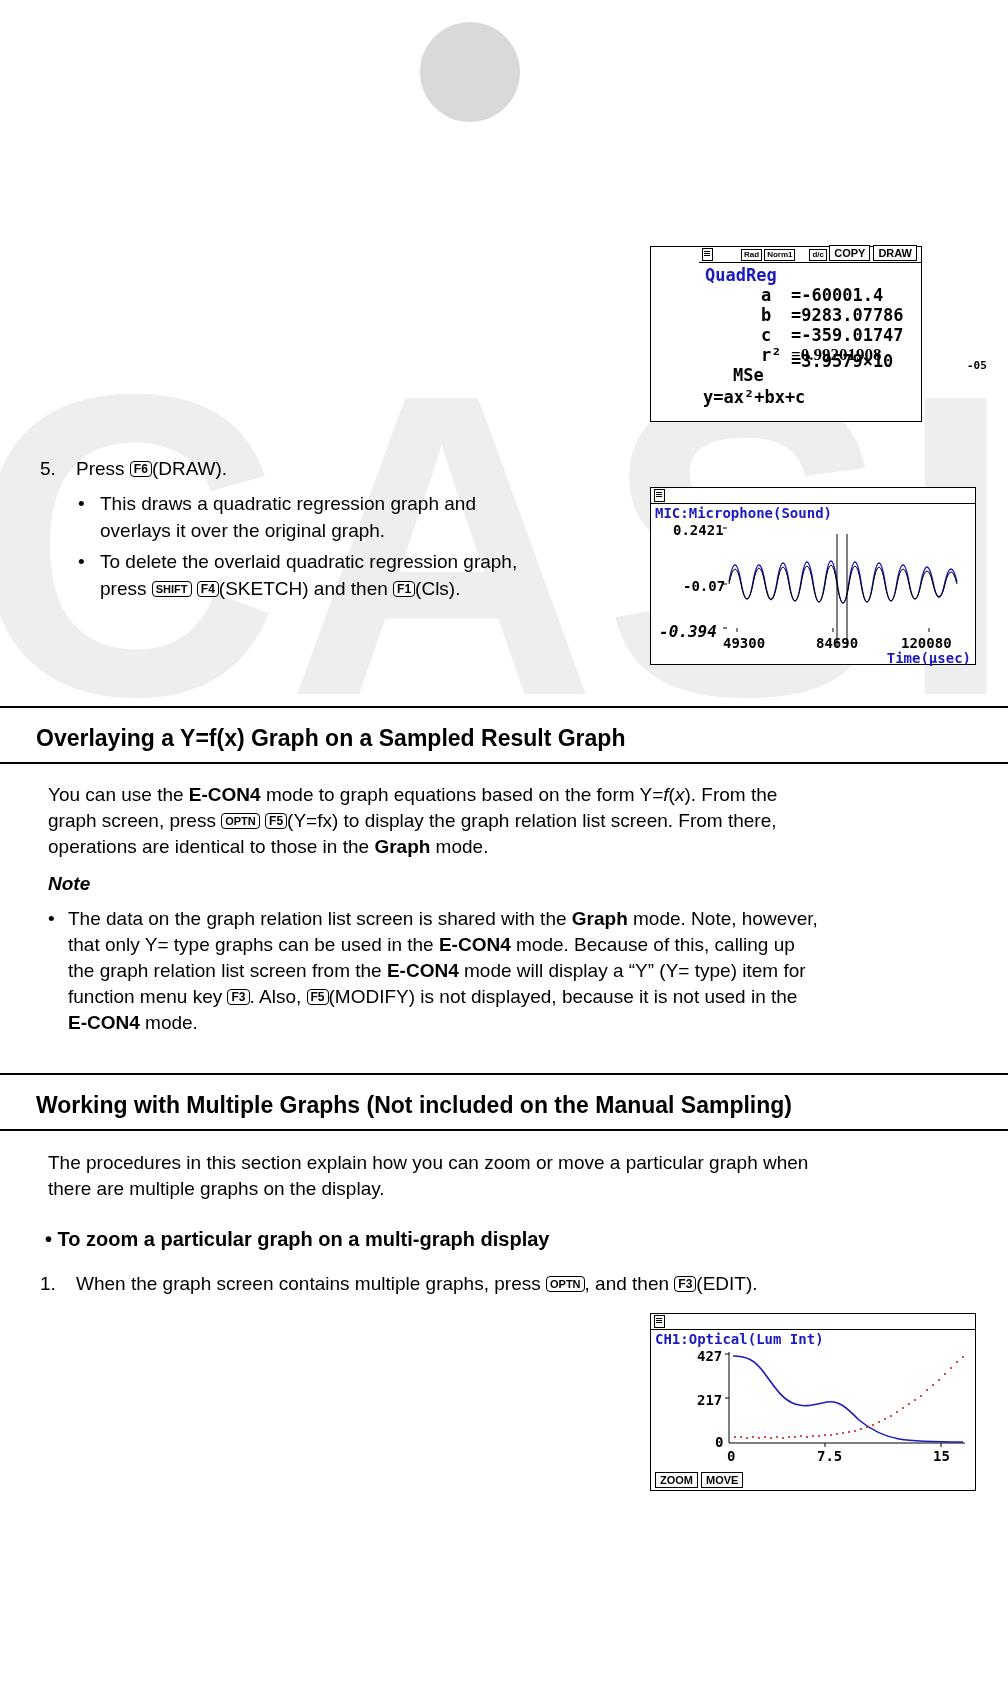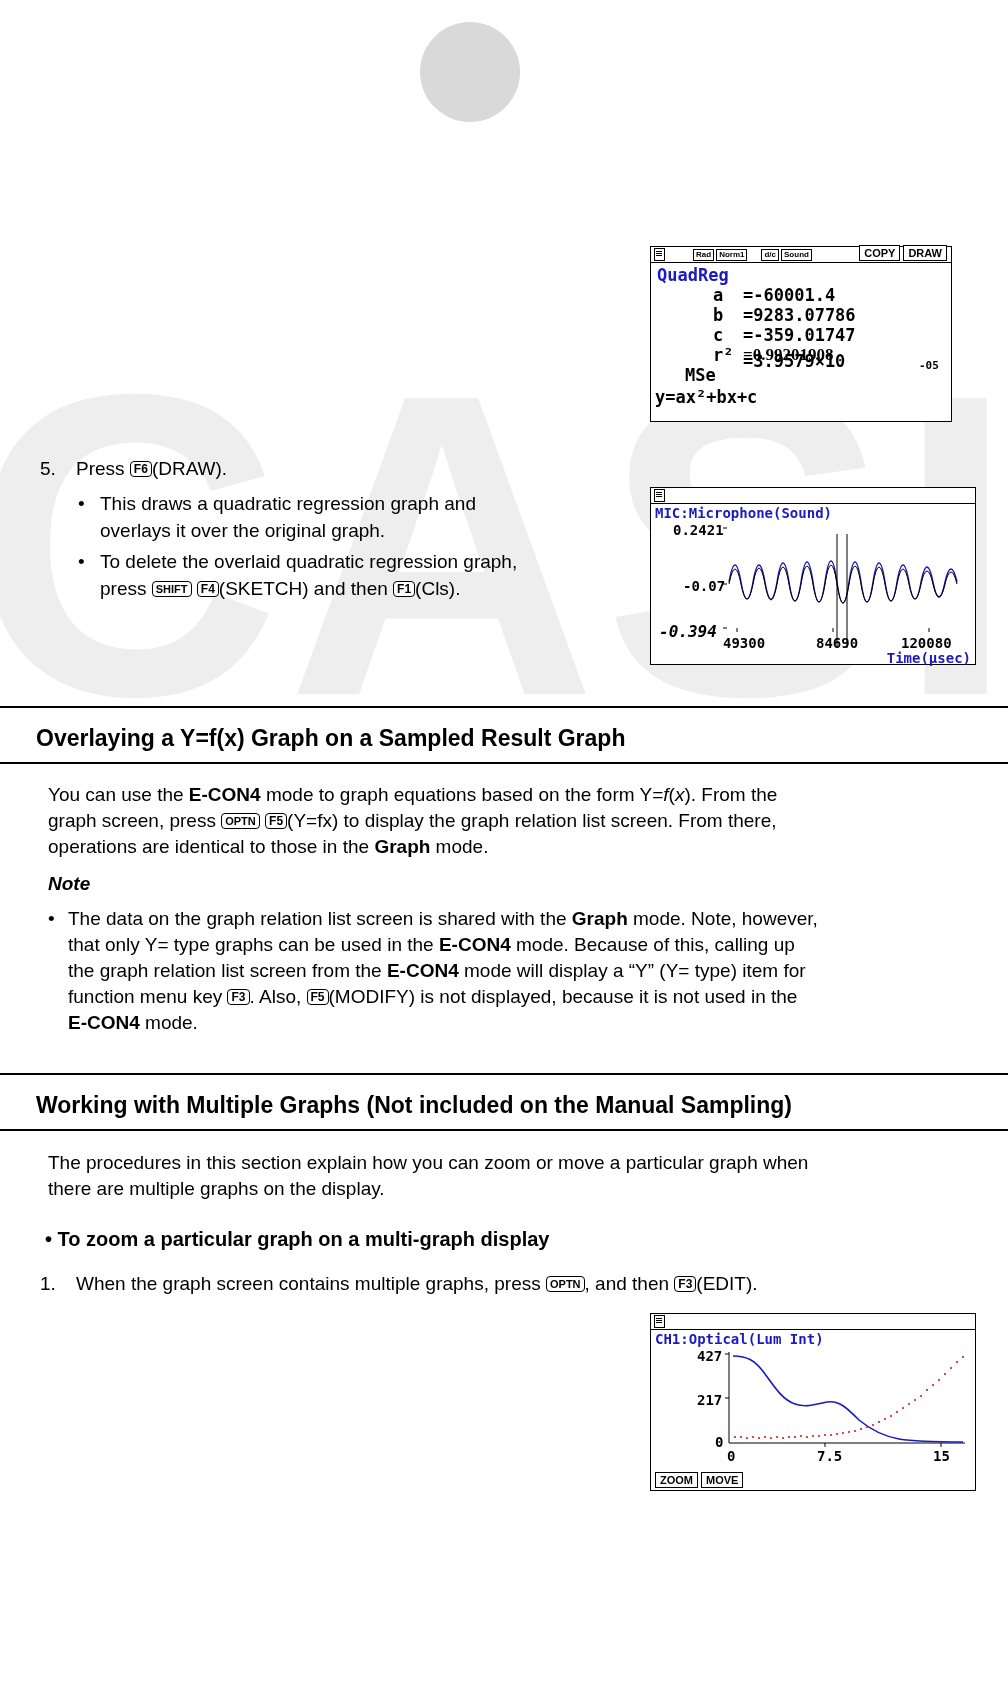--- a/index.html
+++ b/index.html
@@ -109,21 +109,21 @@
     border: 1px solid #000;
     font-family: "Liberation Sans", sans-serif;
     font-size: 11px;
     font-weight: bold;
     padding: 0 4px;
     line-height: 14px;
     background: #fff;
   }
 
   
-  #quadreg { left: 650px; top: 246px; width: 302px; height: 176px; }
+  #quadreg { left: 650px; top: 246px; width: 272px; height: 176px; padding-left: 48px; }
   #quadreg .line {
     position: absolute;
     font-size: 17px;
     letter-spacing: 0px;
     white-space: pre;
   }
 
   
   #soundgraph { left: 650px; top: 487px; width: 326px; height: 178px; }
   #waveform { position: absolute; left: 0; top: 0; }

